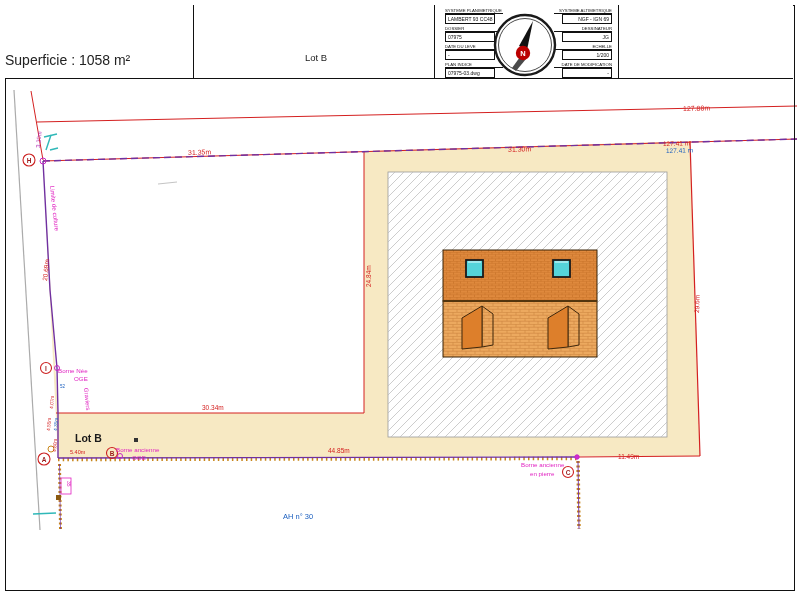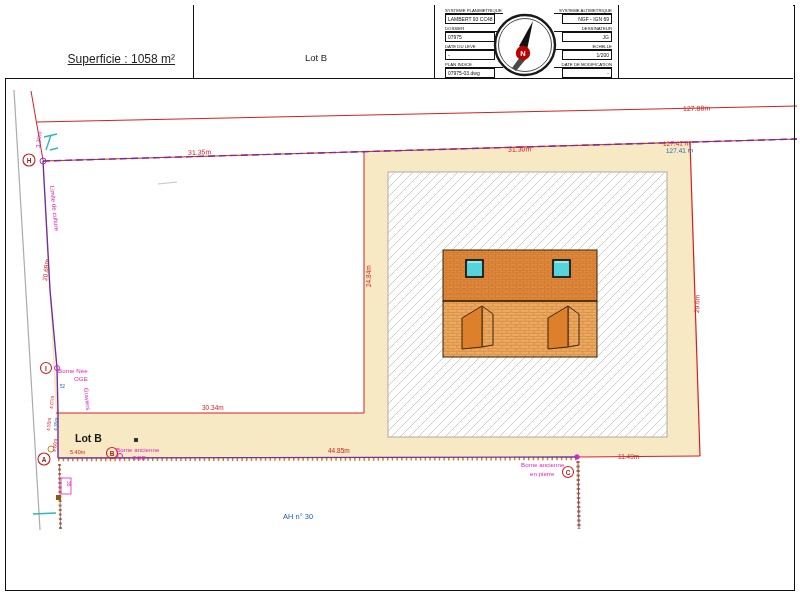--- a/index.html
+++ b/index.html
@@ -1,21 +1,21 @@
 <!DOCTYPE html>
 <html><head>
 <meta charset="utf-8">
 <style>
   html,body{margin:0;padding:0;background:#fff;width:800px;height:600px;overflow:hidden;
     font-family:"Liberation Sans", sans-serif;}
   .sheet-border{position:absolute;left:5px;top:5px;width:788px;height:584px;border:1.5px solid #111;z-index:2;pointer-events:none;}
   .header{position:absolute;left:5px;top:5px;width:788px;height:73px;background:#fff;border-bottom:1.5px solid #111;z-index:3;}
   .vdiv{position:absolute;top:0;width:0;height:73px;border-left:1.3px solid #111;}
   .cell-text{position:absolute;color:#222;}
-  .superficie{left:0;top:47px;width:170px;text-align:right;font-size:12px;text-decoration:underline;}
+  .superficie{left:0;top:47px;width:170px;text-align:left;font-size:14px;}
   .lotb-header{left:188px;top:47px;width:246px;text-align:center;font-size:9.5px;}
   .titleblock{position:absolute;left:429px;top:0;width:184px;height:73px;}
   .tb-row{position:absolute;left:0;width:100%;}
   .tb-label{position:absolute;font-size:4.3px;color:#111;border-bottom:0.6px solid #111;line-height:5px;white-space:nowrap;}
   .tb-label.l{left:11px;width:58px;}
   .tb-label.r{right:6px;width:58px;text-align:right;}
   .tb-box{position:absolute;height:8px;border:0.8px solid #111;font-size:5px;line-height:8px;color:#111;white-space:nowrap;overflow:visible;background:#fff;}
   .tb-box.l{left:11px;width:46px;padding-left:2px;}
   .tb-box.r{right:6px;width:46px;text-align:right;padding-right:2px;}
   .compass{position:absolute;left:493px;top:13px;z-index:5;}

